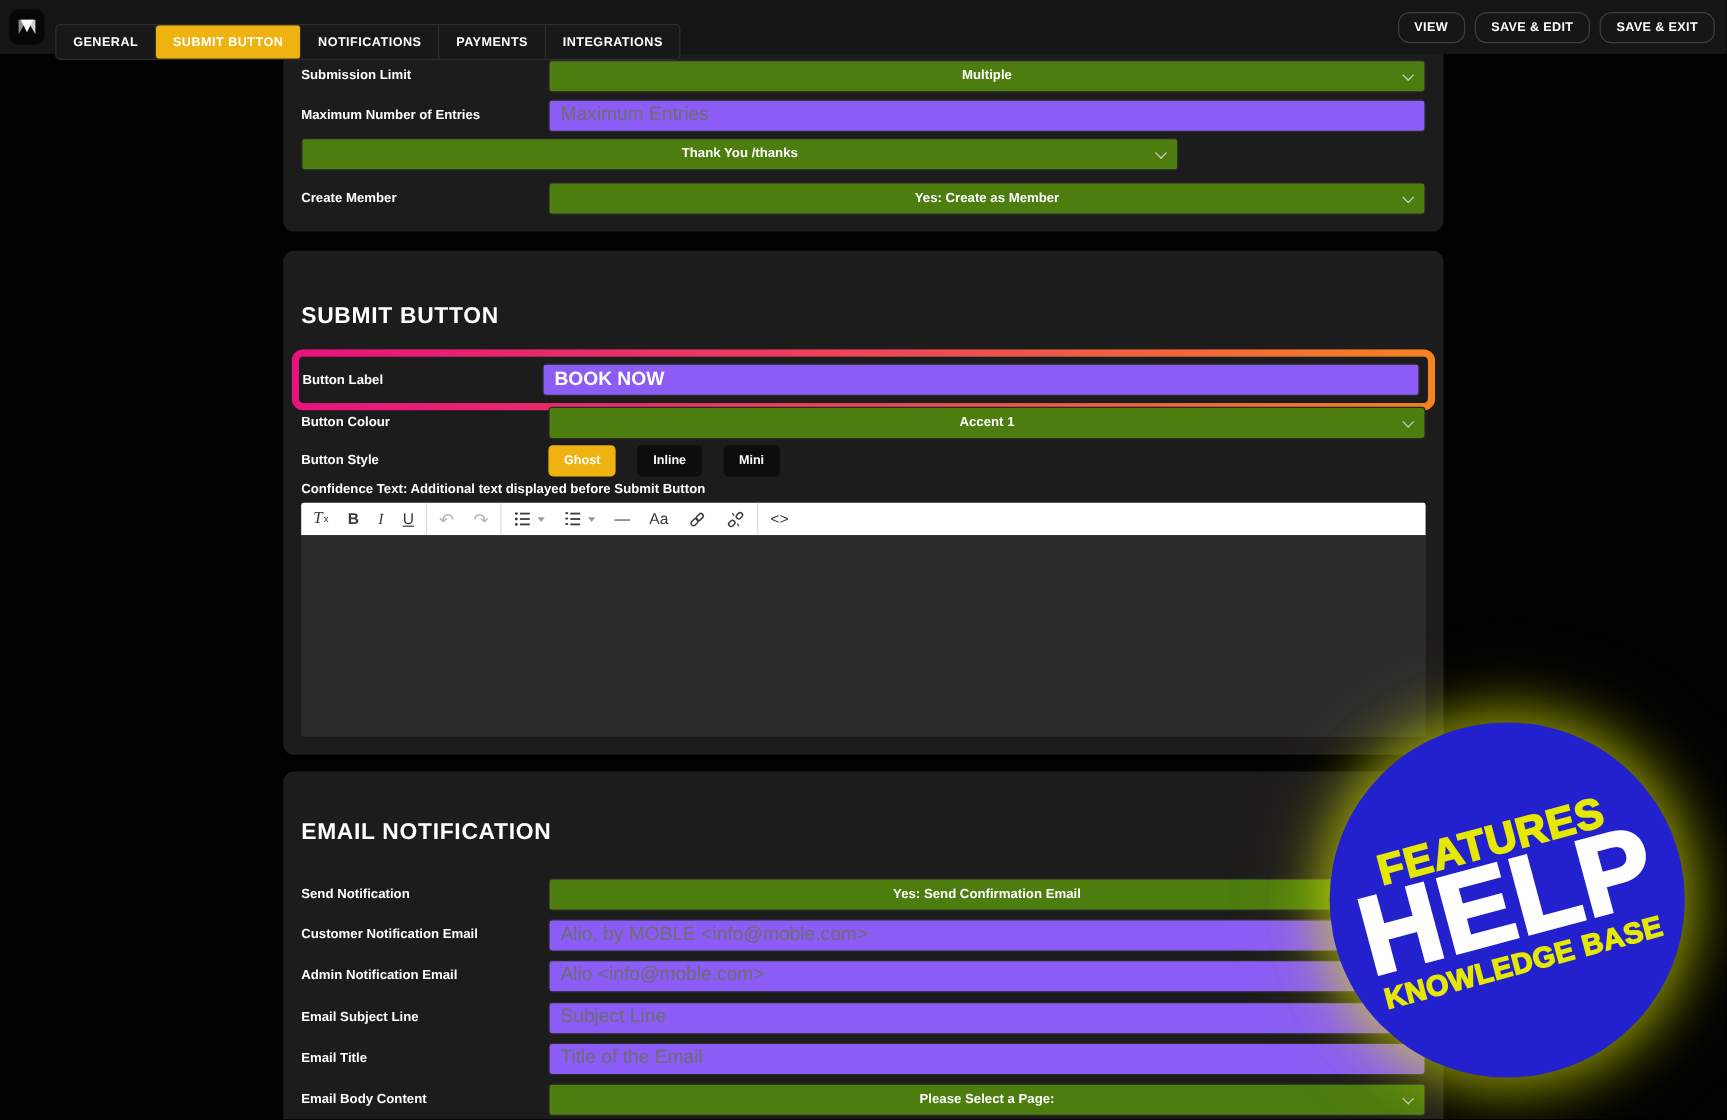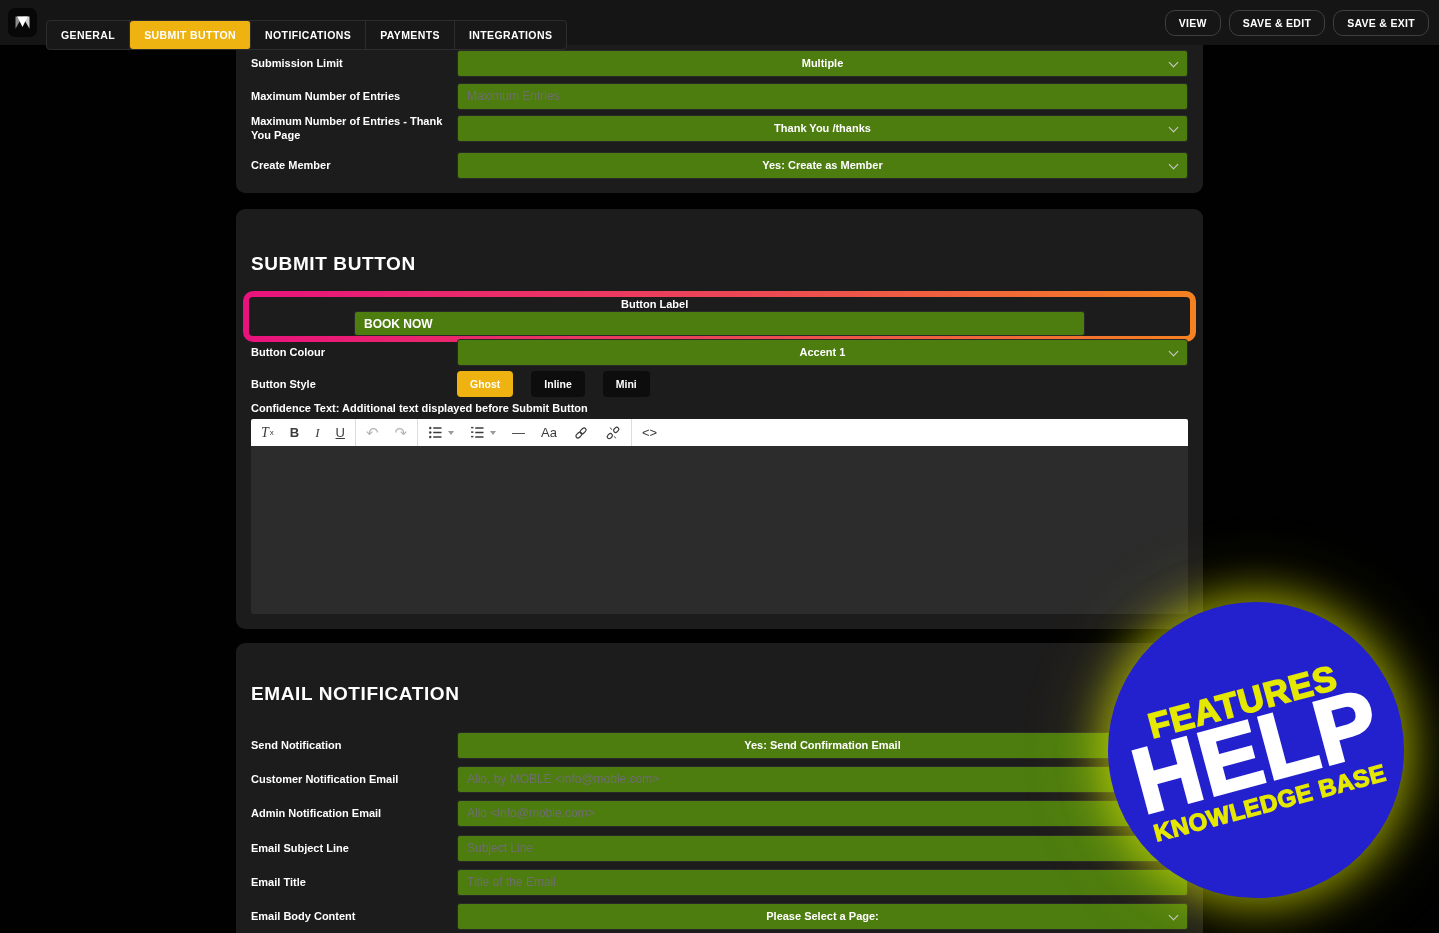--- a/index.html
+++ b/index.html
@@ -27,31 +27,31 @@
   .panel2 { top:209px; height:420px; }
   .panel3 { top:643px; height:300px; }
   .panel-title { position:absolute; left:15px; color:#fff; font-size:19px; font-weight:600; letter-spacing:.6px; }
 
   .row { position:absolute; left:15px; right:15px; height:28px; display:flex; align-items:center; }
   .row-label { width:206px; color:#fff; font-size:11px; font-weight:bold; line-height:14px; padding-right:12px; }
   .field { position:relative; width:731px; height:27px; background:#4d7c0f; border:1px solid #282828; border-radius:3px; }
   .sel { display:flex; align-items:center; justify-content:center; color:#fff; font-size:11px; font-weight:bold; cursor:pointer; }
   .chev { position:absolute; right:10px; top:8px; width:7px; height:7px; border-right:1.6px solid #cfcfcf;
           border-bottom:1.6px solid #cfcfcf; transform:rotate(45deg); }
-  input.txt { width:731px; height:27px; background:#4d7c0f; border:1px solid #282828; border-radius:3px;
-              color:#fff; font-size:12px; font-weight:bold; padding:0 9px; outline:none;
+  input.txt { width:731px; height:27px; background:#8b5cf6; border:1px solid #282828; border-radius:3px;
+              color:#fff; font-size:16px; font-weight:bold; padding:0 9px; outline:none;
               font-family:"Liberation Sans", sans-serif; }
   input.txt::placeholder { color:#6e6e6e; font-weight:normal; }
 
   
   .highlight { position:absolute; left:7px; top:82px; width:953px; height:51px; border-radius:10px;
                border:6px solid transparent;
                background:linear-gradient(#1d1c1c,#1d1c1c) padding-box,
                           linear-gradient(90deg, #e8127d 0%, #ec4a53 55%, #f58220 100%) border-box;
-               display:flex; align-items:center;flex-direction:column; }
+               display:flex; align-items:center; }
   .highlight .row-label { padding-left:3px; width:203px; }
 
   
   .seg { display:flex; gap:18px; }
   .seg-btn { height:26px; padding:0 13px; display:flex; align-items:center; color:#fff; font-size:10.5px;
              font-weight:bold; background:#0d0d0d; border-radius:4px; cursor:pointer; }
   .seg-btn.active { background:#eeb211; }
 
   
   .conf-label { position:absolute; left:15px; top:193px; color:#fff; font-size:11px; font-weight:bold; }
@@ -117,21 +117,20 @@
       <div class="field sel">
         <span>Multiple</span>
         <span class="chev"></span>
       </div>
     </div>
     <div class="row" style="top:37px">
       <div class="row-label">Maximum Number of Entries</div>
       <input class="txt" type="text" placeholder="Maximum Entries" style="">
     </div>
     <div class="row" style="top:69px">
-      <div class="row-label">Maximum Number of Entries - Thank You Page</div>
       <div class="field sel">
         <span>Thank You /thanks</span>
         <span class="chev"></span>
       </div>
     </div>
     <div class="row" style="top:106px">
       <div class="row-label">Create Member</div>
       <div class="field sel">
         <span>Yes: Create as Member</span>
         <span class="chev"></span>

